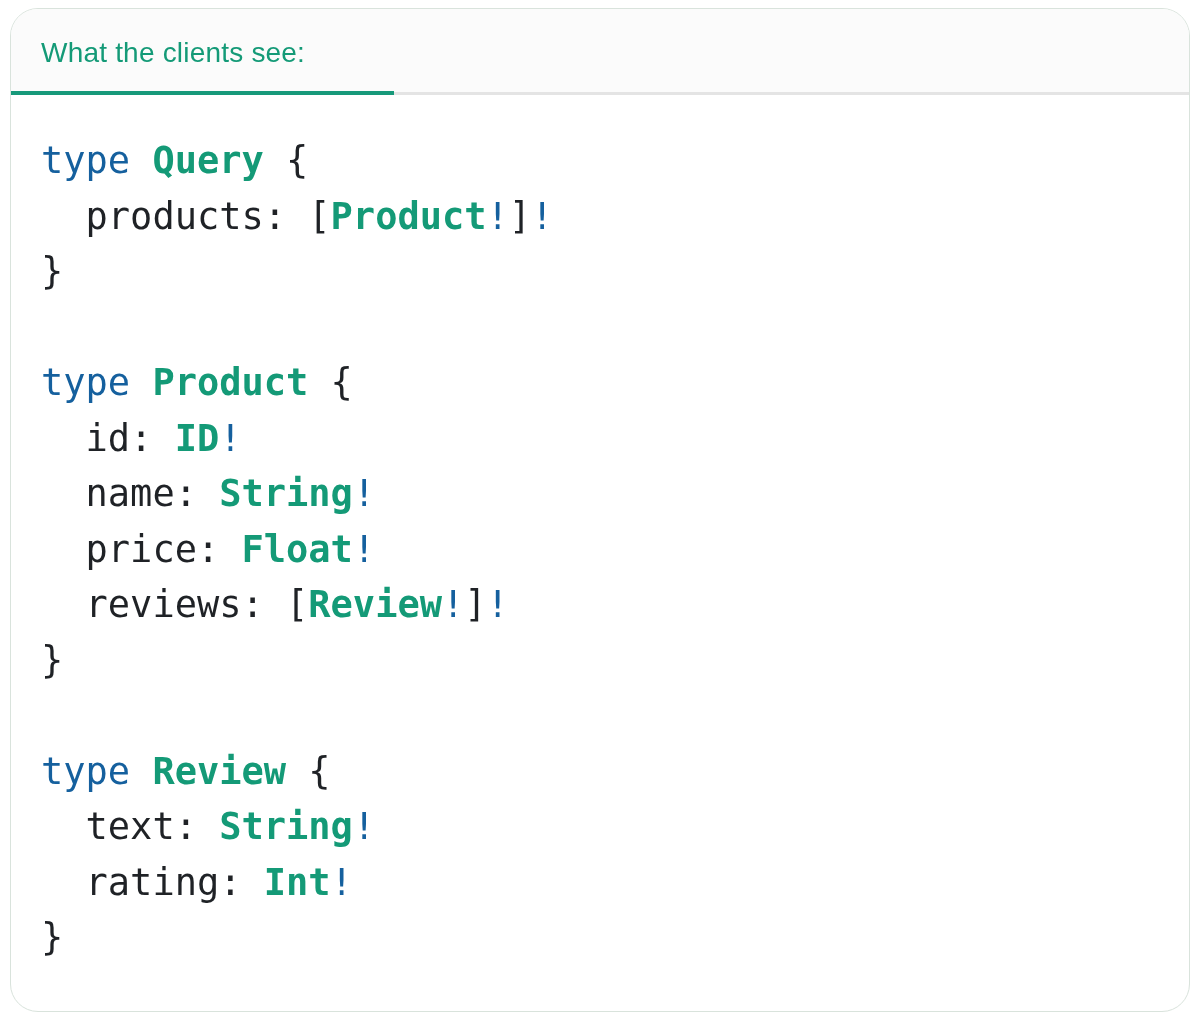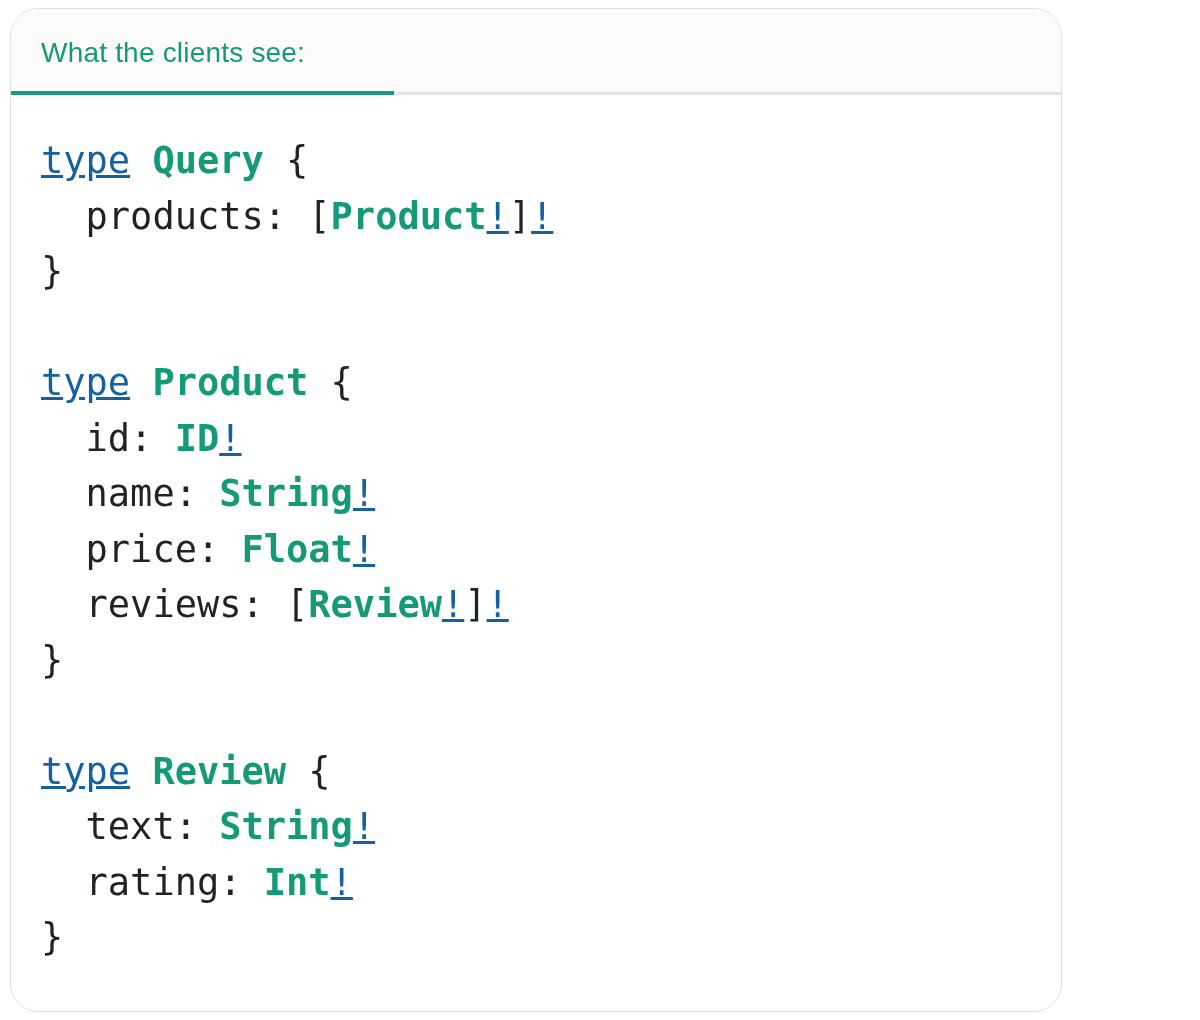--- a/index.html
+++ b/index.html
@@ -9,21 +9,21 @@
     --tab-teal:#17997a;
     --divider:#e4e4e4;
     --card-border:#d9e3dc;
     --header-bg:#fbfbfb;
   }
   *{box-sizing:border-box;}
   html,body{margin:0;padding:0;background:#ffffff;width:1200px;height:1020px;overflow:hidden;}
   .card{
     position:relative;
     margin:8px 10px;
-    width:1052px;
+    width:1180px;
     height:1004px;
     background:#ffffff;
     border:1.5px solid var(--card-border);
     border-radius:28px;
     overflow:hidden;
   }
   .card-header{
     position:relative;
     height:86px;
     background:var(--header-bg);
@@ -51,21 +51,21 @@
   }
   pre.code{
     margin:0;
     font-family:"DejaVu Sans Mono", monospace;
     font-size:37px;
     line-height:55.5px;
     font-weight:400;
     color:var(--pl);
   }
   .line{white-space:pre;}
-  .tok-k{color:var(--kw);text-decoration:underline;}
+  .tok-k{color:var(--kw);}
   .tok-t{color:var(--ty);font-weight:bold;}
   .tok-p{color:var(--pl);}
 </style>
 </head>
 <body>
 
 <div class="card">
   <div class="card-header">
     <span class="tab-label">What the clients see:</span>
     <div class="tab-underline"></div>

